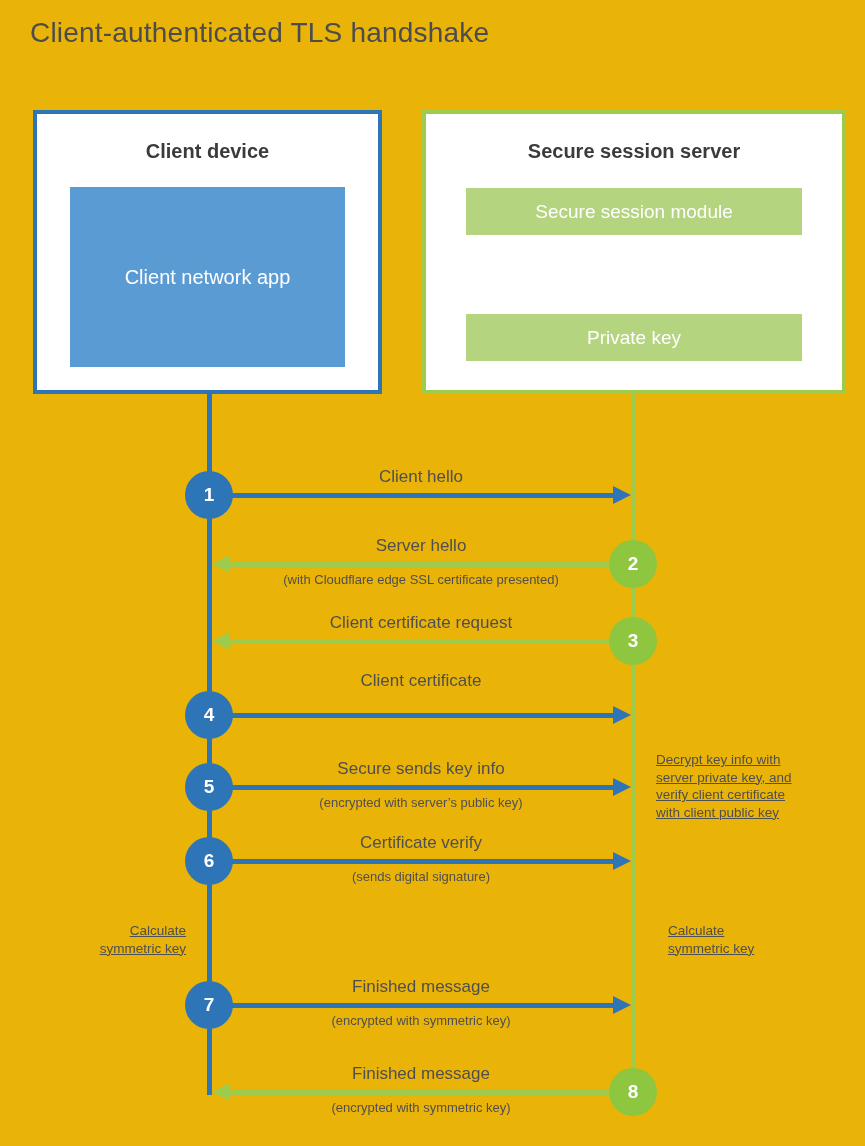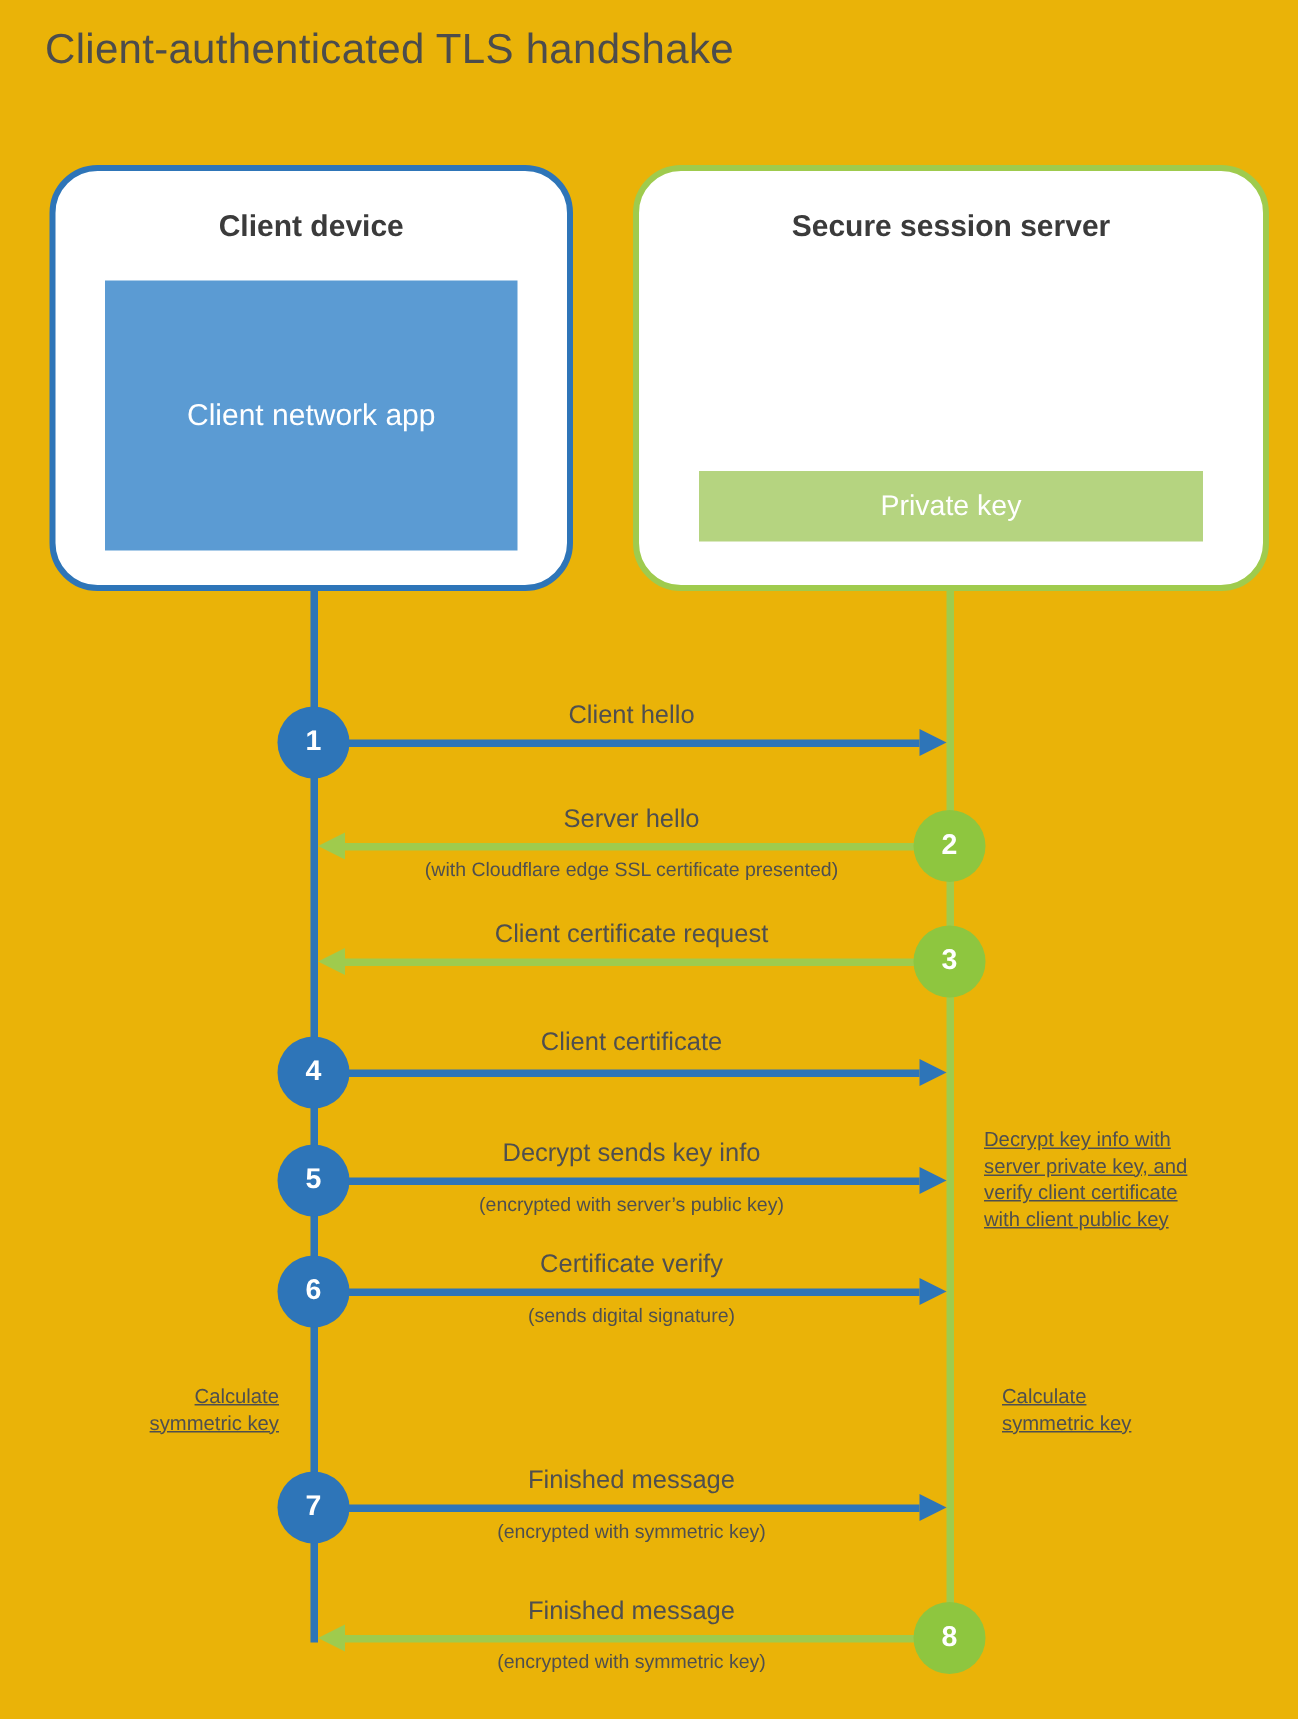--- a/index.html
+++ b/index.html
@@ -4,21 +4,21 @@
 <style>
   html,body { margin:0; padding:0; background:#ffffff; }
   .stage {
     position:relative; width:865px; height:1146px; background:#eab308;
     font-family:"Liberation Sans", sans-serif; overflow:hidden;
   }
   .diagram-title {
     position:absolute; left:30px; top:17px; font-size:28px; font-weight:300;
     color:#4c4c4c; letter-spacing:0.2px;
   }
-  .entity-box { position:absolute; top:110px; height:284px; background:#fff; box-sizing:border-box;border-radius:32px; }
+  .entity-box { position:absolute; top:110px; height:284px; background:#fff; box-sizing:border-box; }
   .client-box { left:33px; width:349px; border:4px solid #2e75b8; }
   .server-box { left:422px; width:424px; border:4px solid #9fcb4d; }
   .entity-title {
     position:absolute; left:0; top:26px; width:100%; text-align:center;
     font-size:20px; font-weight:bold; color:#3b3b3b;
   }
   .client-app {
     position:absolute; left:33px; top:73px; width:275px; height:180px;
     background:#5b9bd3; display:flex; align-items:center; justify-content:center;
   }
@@ -64,20 +64,21 @@
 
   <div class="entity-box client-box">
     <div class="entity-title">Client device</div>
     <div class="client-app">
       <div class="client-app-label">Client network app</div>
     </div>
   </div>
 
   <div class="entity-box server-box">
     <div class="entity-title">Secure session server</div>
+    <div class="server-bar" style="top:74px">Secure session module</div>
     <div class="server-bar" style="top:200px">Private key</div>
   </div>
 
   <div class="vline blue" style="top:392px;height:703px"></div>
   <div class="vline green" style="top:392px;height:700px"></div>
 
   <div class="circle blue" style="left:185px;top:471px">
       <span>1</span>
     </div>
   <div class="shaft blue" style="left:209px;top:493px;width:404px"></div>
@@ -97,28 +98,28 @@
     </div>
   <div class="shaft green" style="left:230px;top:639px;width:404px"></div>
   <div class="head left" style="left:212px;top:632px"></div>
   <div class="msg msg-main" style="top:613px">Client certificate request</div>
 
   <div class="circle blue" style="left:185px;top:691px">
       <span>4</span>
     </div>
   <div class="shaft blue" style="left:209px;top:713px;width:404px"></div>
   <div class="head right" style="left:613px;top:706px"></div>
-  <div class="msg msg-main" style="top:685px">Client certificate</div>
+  <div class="msg msg-main" style="top:671px">Client certificate</div>
 
   <div class="circle blue" style="left:185px;top:763px">
       <span>5</span>
     </div>
   <div class="shaft blue" style="left:209px;top:785px;width:404px"></div>
   <div class="head right" style="left:613px;top:778px"></div>
-  <div class="msg msg-main" style="top:759px">Decrypt sends key info</div>
+  <div class="msg msg-main" style="top:759px">Secure sends key info</div>
   <div class="msg msg-sub" style="top:795px">(encrypted with server’s public key)</div>
 
   <div class="circle blue" style="left:185px;top:837px">
       <span>6</span>
     </div>
   <div class="shaft blue" style="left:209px;top:859px;width:404px"></div>
   <div class="head right" style="left:613px;top:852px"></div>
   <div class="msg msg-main" style="top:833px">Certificate verify</div>
   <div class="msg msg-sub" style="top:869px">(sends digital signature)</div>
 

